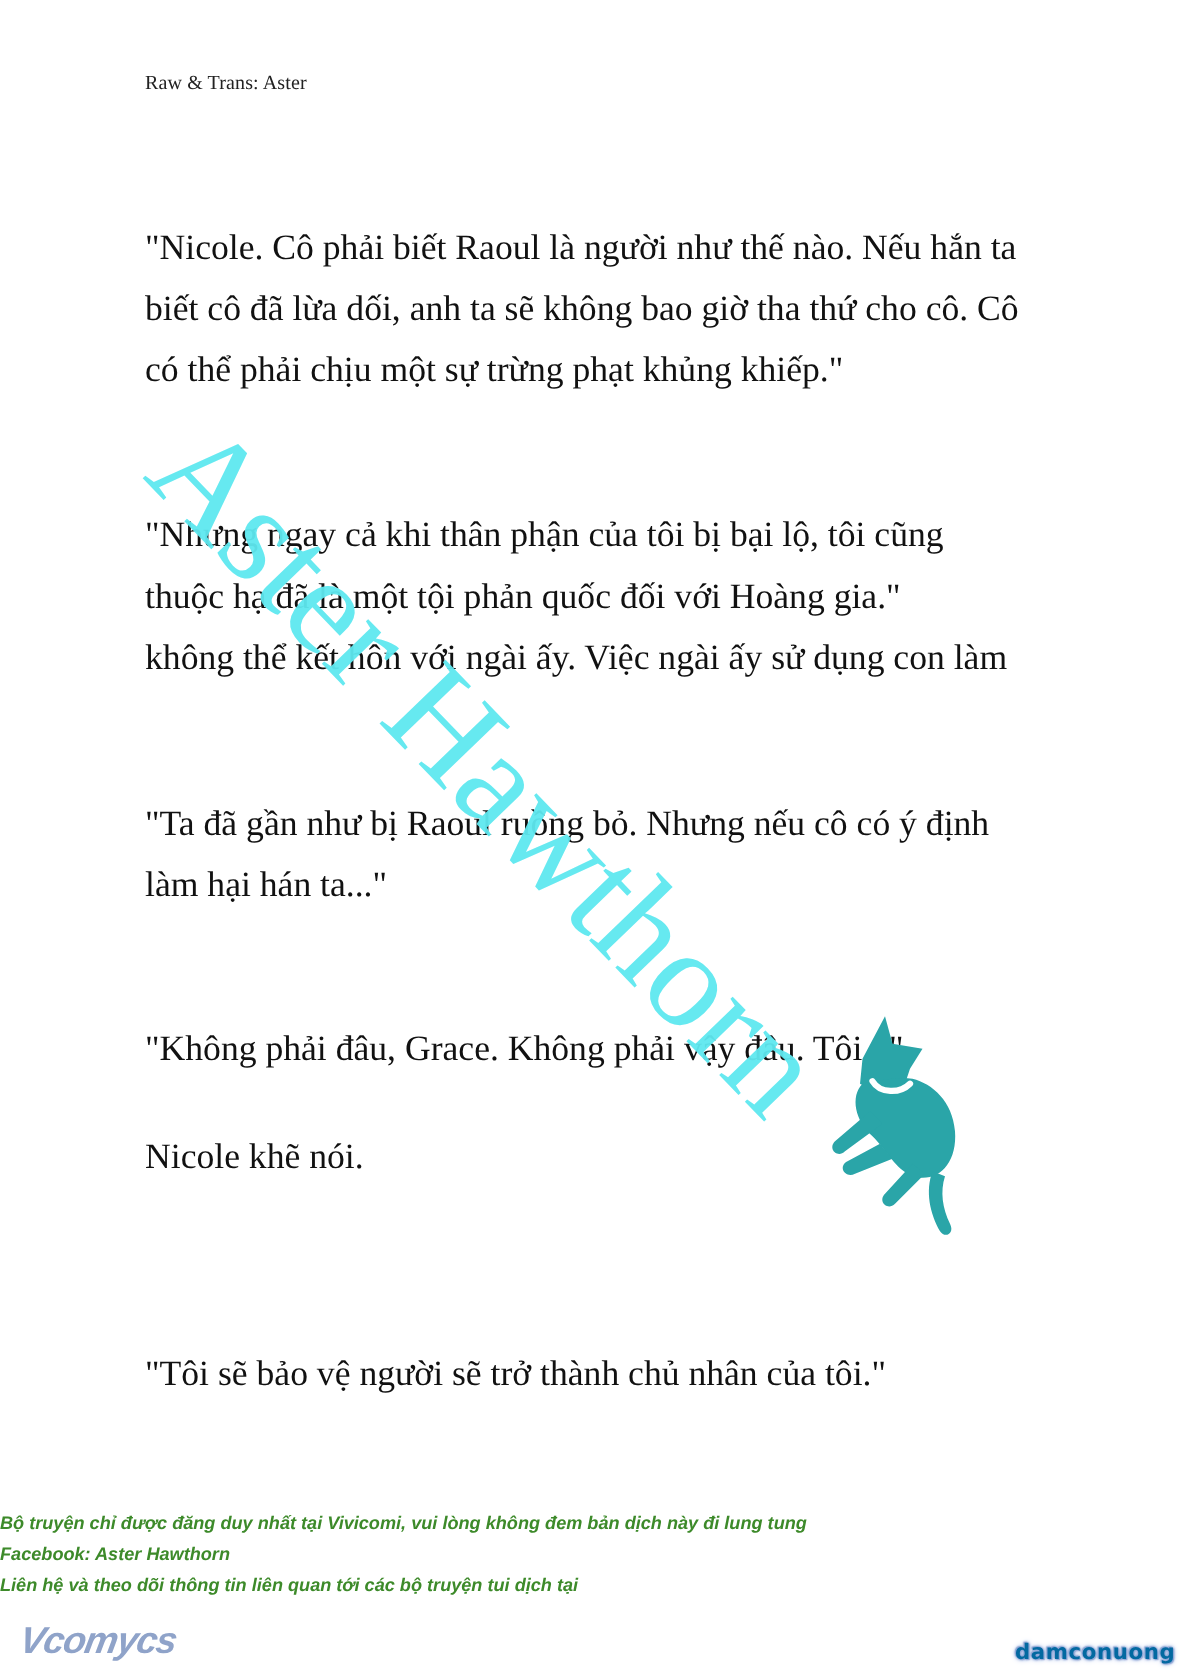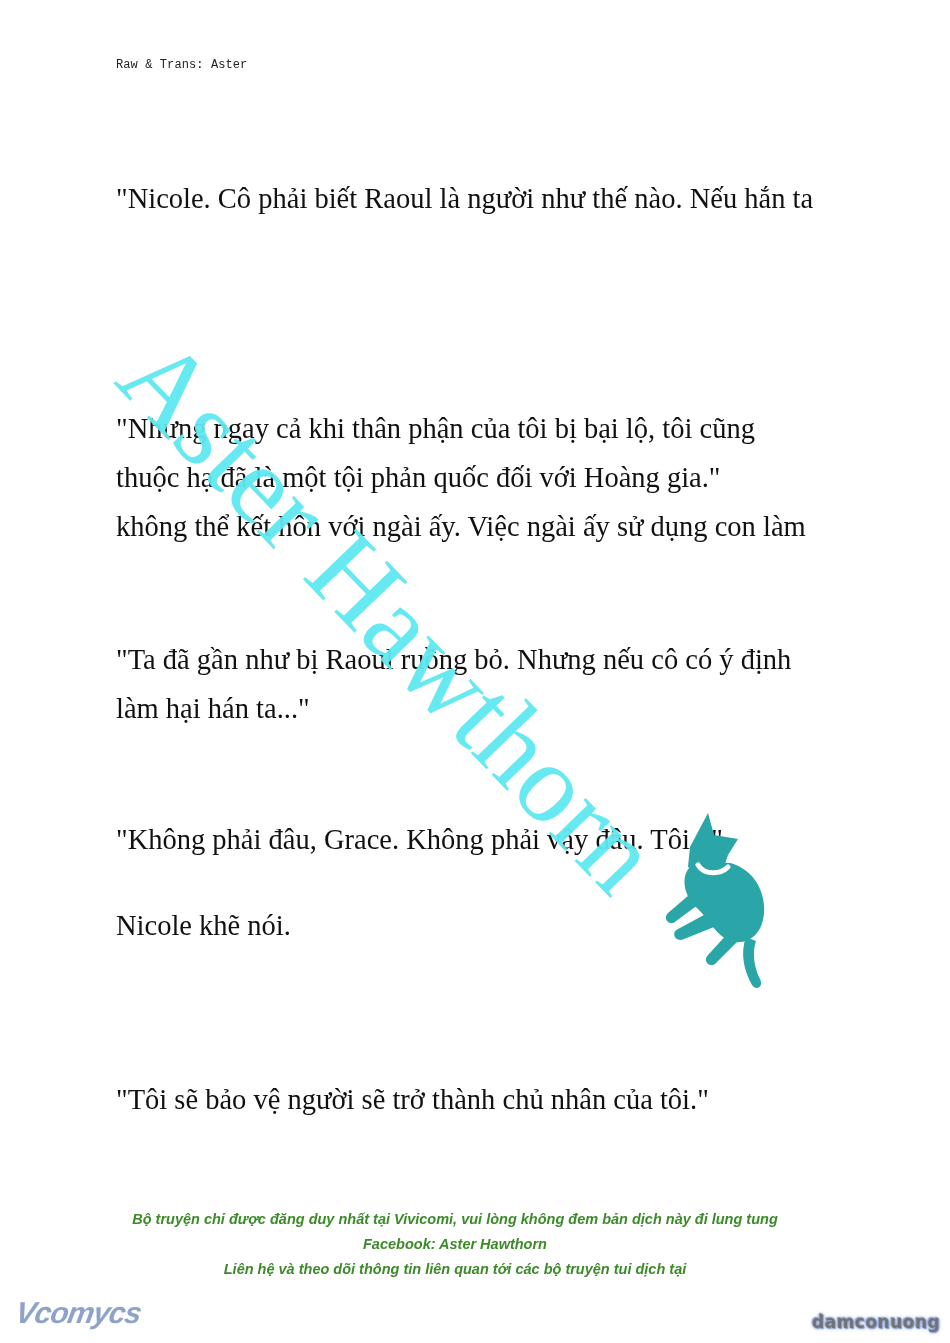--- a/index.html
+++ b/index.html
@@ -16,22 +16,22 @@
     .page {
       position: absolute;
       left: 0; top: 0;
       width: 950px; height: 1343px;
       background: #ffffff;
     }
     .header-credit {
       position: absolute;
       left: 116px;
       top: 58px;
-      font-family: Liberation Mono, monospace;
-      font-size: 12px;
+      font-family: Liberation Serif, serif;
+      font-size: 16px;
       color: #222222;
       letter-spacing: 0.1px;
     }
     .body-text {
       position: absolute;
       left: 116px;
       width: 740px;
       font-family: "Liberation Serif", serif;
       font-size: 28.5px;
       color: #111111;
@@ -64,21 +64,20 @@
       top: 805px;
       width: 140px;
       height: 190px;
     }
 
     .footer-notice {
       position: absolute;
       left: 0;
       width: 910px;
       top: 1207px;
-      text-align: center;
       font-family: "Liberation Sans", sans-serif;
       font-style: italic;
       font-weight: bold;
       font-size: 14.5px;
       line-height: 25px;
       color: #3d8a2a;
     }
     .footer-notice .line { display: block; }
 
     .logo-vcomycs {
@@ -93,39 +92,41 @@
       letter-spacing: -1px;
       transform: skewX(-10deg);
     }
     .logo-damconuong {
       position: absolute;
       left: 812px;
       top: 1312px;
       font-family: "DejaVu Sans", sans-serif;
       font-size: 17px;
       font-weight: bold;
-      color: #737373;
+      color: #0369a1;
       letter-spacing: 0.5px;
       text-shadow:
         0 0 2px #8ea6d8,
         0 0 3px #8ea6d8,
         0 0 5px #b7c7ea,
         1px 1px 1px #7b93c6,
         -1px -1px 1px #7b93c6;
     }
   </style>
 </head>
 <body>
 
 <div class="page">
 
   <div class="header-credit">Raw &amp; Trans: Aster</div>
 
   <div class="body-text" style="top:174px;">
     <span class="line">"Nicole. Cô phải biết Raoul là người như thế nào. Nếu hắn ta</span>
+    <span class="line">biết cô đã lừa dối, anh ta sẽ không bao giờ tha thứ cho cô. Cô</span>
+    <span class="line">có thể phải chịu một sự trừng phạt khủng khiếp."</span>
   </div>
 
   <div class="body-text" style="top:404px;">
     <span class="line">"Nhưng ngay cả khi thân phận của tôi bị bại lộ, tôi cũng</span>
     <span class="line">thuộc hạ đã là một tội phản quốc đối với Hoàng gia."</span>
     <span class="line">không thể kết hôn với ngài ấy. Việc ngài ấy sử dụng con làm</span>
   </div>
 
   <div class="body-text" style="top:635px;">
     <span class="line">"Ta đã gần như bị Raoul ruồng bỏ. Nhưng nếu cô có ý định</span>

